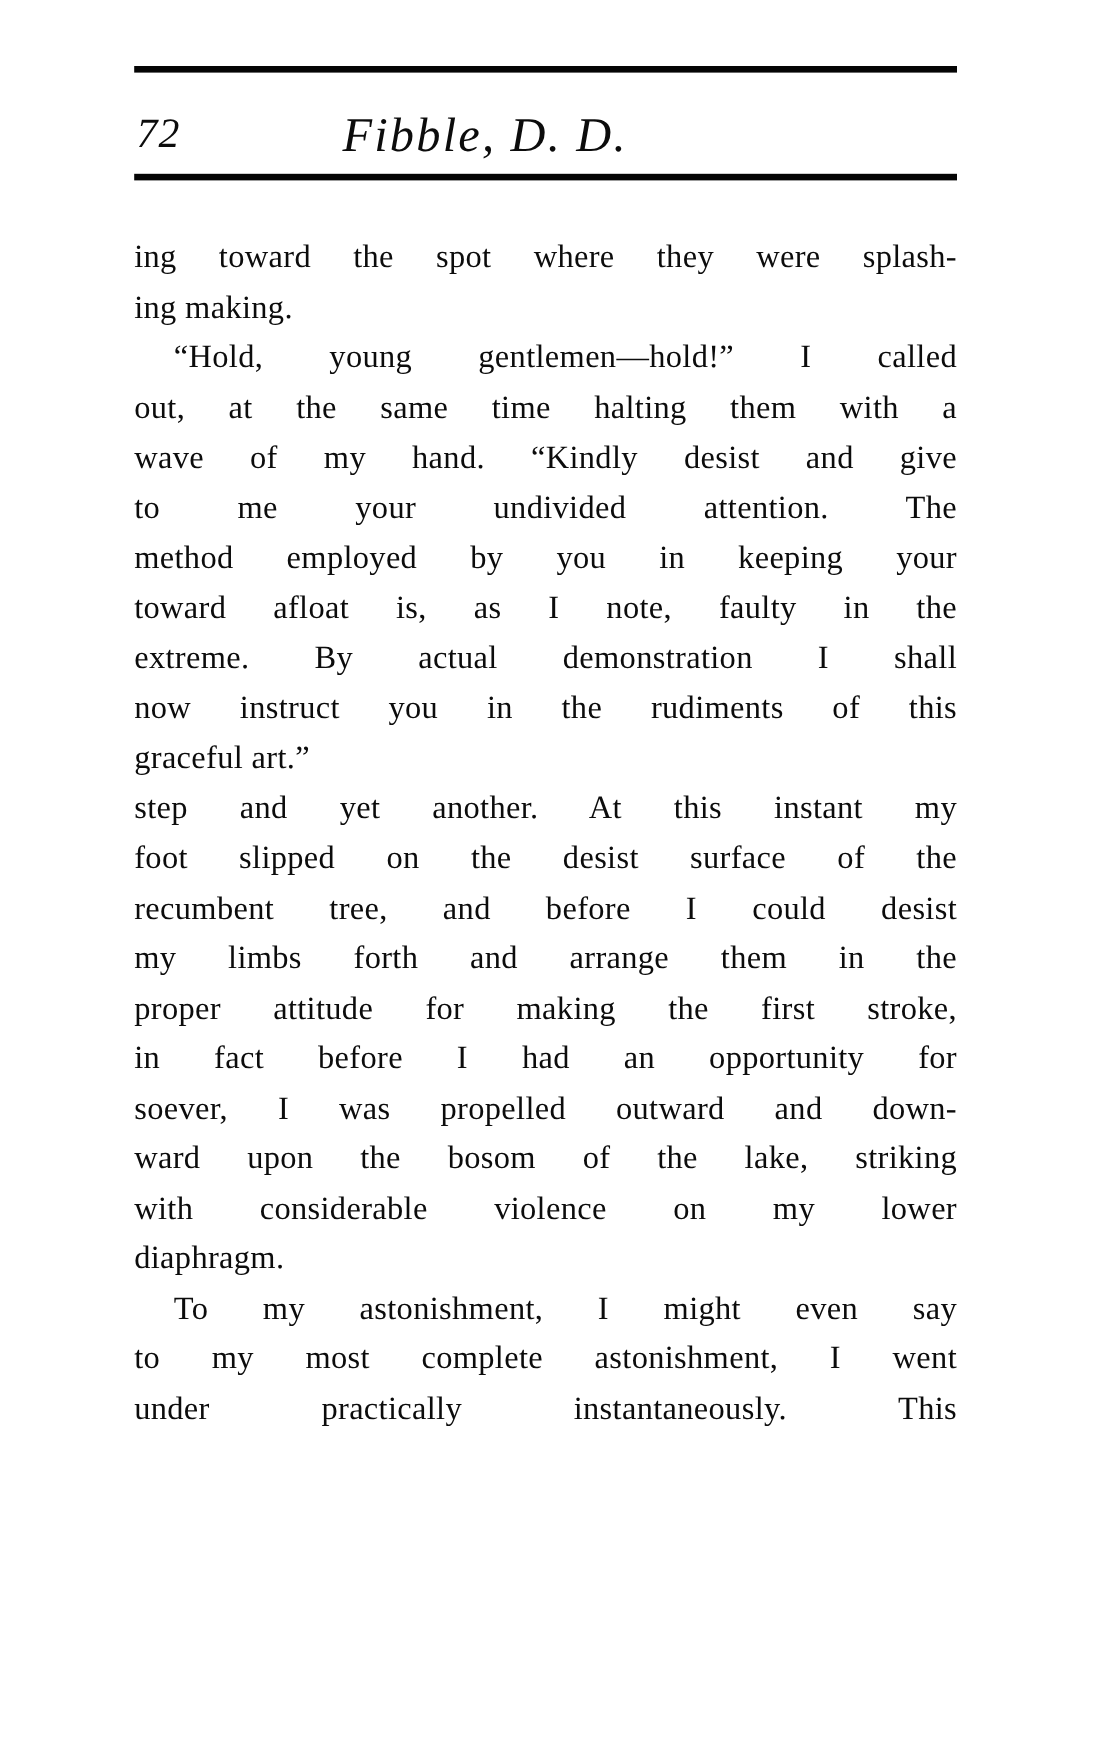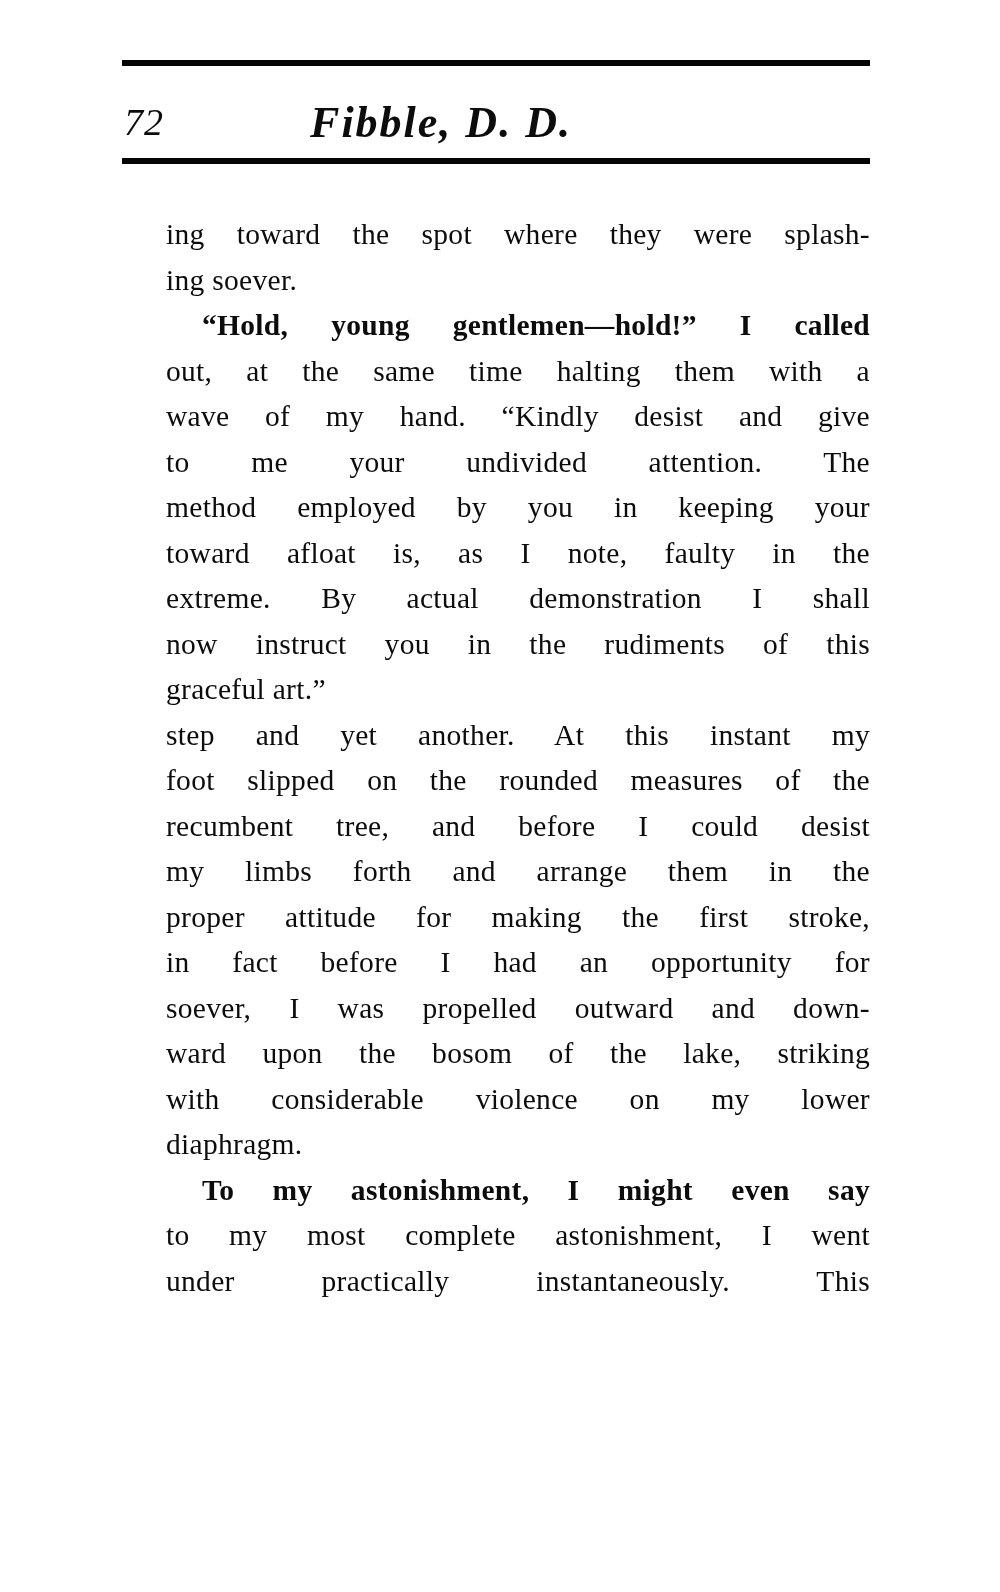--- a/index.html
+++ b/index.html
@@ -49,77 +49,75 @@
     font-size: 38px;
     letter-spacing: 1px;
   }
   .page-title {
     position: absolute;
     left: 0;
     right: 110px;
     bottom: 4px;
     text-align: center;
     font-style: italic;
-    font-weight: bold;
+    font-weight: normal;
     font-size: 44px;
     letter-spacing: 2px;
   }
   .page-body {
     margin-top: 48px;
     font-size: 29.5px;
     line-height: 45.5px;
     letter-spacing: 0.3px;
-    margin-left: 44px;
   }
   .paragraph {
     margin: 0;
   }
   .line {
     text-align: justify;
     text-align-last: justify;
     white-space: normal;
   }
   .line.lastline {
     text-align-last: left;
   }
   .line.indent {
     text-indent: 36px;
-    font-weight: bold;
   }
 </style>
 </head>
 <body>
 
 <div class="page">
   <div class="content">
     <div class="rule rule-top"></div>
     <div class="header-row">
       <span class="page-number">72</span>
       <span class="page-title">Fibble, D. D.</span>
     </div>
     <div class="rule rule-bottom"></div>
     <div class="page-body">
         <div class="paragraph">
           <div class="line">ing toward the spot where they were splash-</div>
-          <div class="line lastline">ing soever.</div>
+          <div class="line lastline">ing making.</div>
         </div>
         <div class="paragraph">
           <div class="line indent">“Hold, young gentlemen—hold!” I called</div>
           <div class="line">out, at the same time halting them with a</div>
           <div class="line">wave of my hand. “Kindly desist and give</div>
           <div class="line">to me your undivided attention. The</div>
           <div class="line">method employed by you in keeping your</div>
           <div class="line">toward afloat is, as I note, faulty in the</div>
           <div class="line">extreme. By actual demonstration I shall</div>
           <div class="line">now instruct you in the rudiments of this</div>
           <div class="line lastline">graceful art.”</div>
         </div>
         <div class="paragraph">
           <div class="line">step and yet another. At this instant my</div>
-          <div class="line">foot slipped on the rounded measures of the</div>
+          <div class="line">foot slipped on the desist surface of the</div>
           <div class="line">recumbent tree, and before I could desist</div>
           <div class="line">my limbs forth and arrange them in the</div>
           <div class="line">proper attitude for making the first stroke,</div>
           <div class="line">in fact before I had an opportunity for</div>
           <div class="line">soever, I was propelled outward and down-</div>
           <div class="line">ward upon the bosom of the lake, striking</div>
           <div class="line">with considerable violence on my lower</div>
           <div class="line lastline">diaphragm.</div>
         </div>
         <div class="paragraph">

